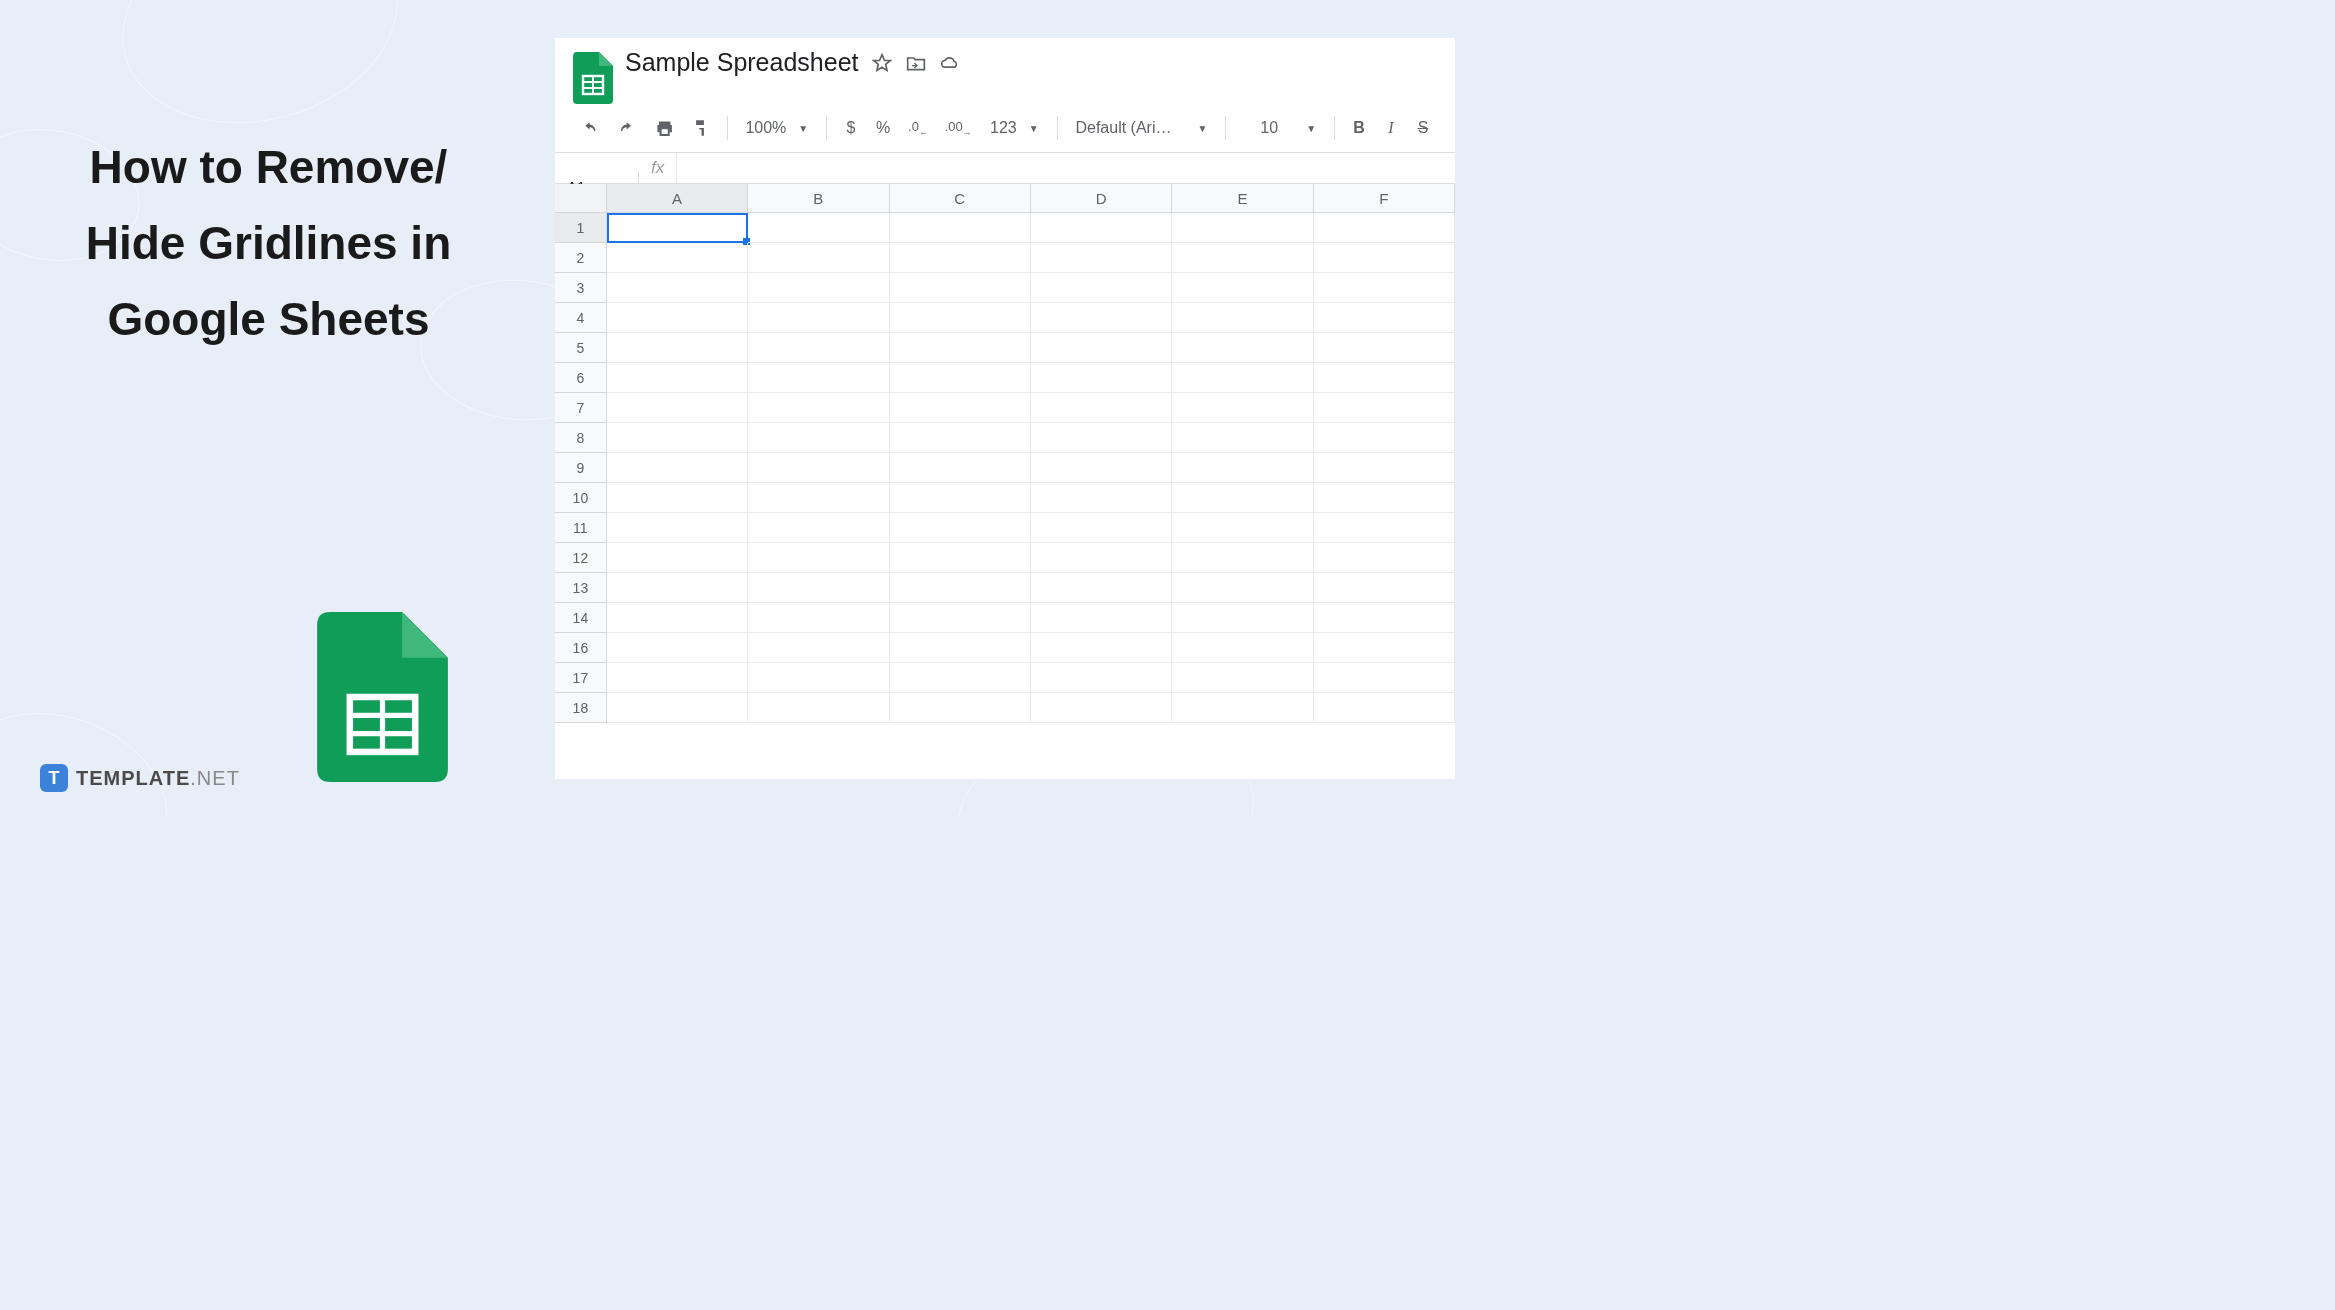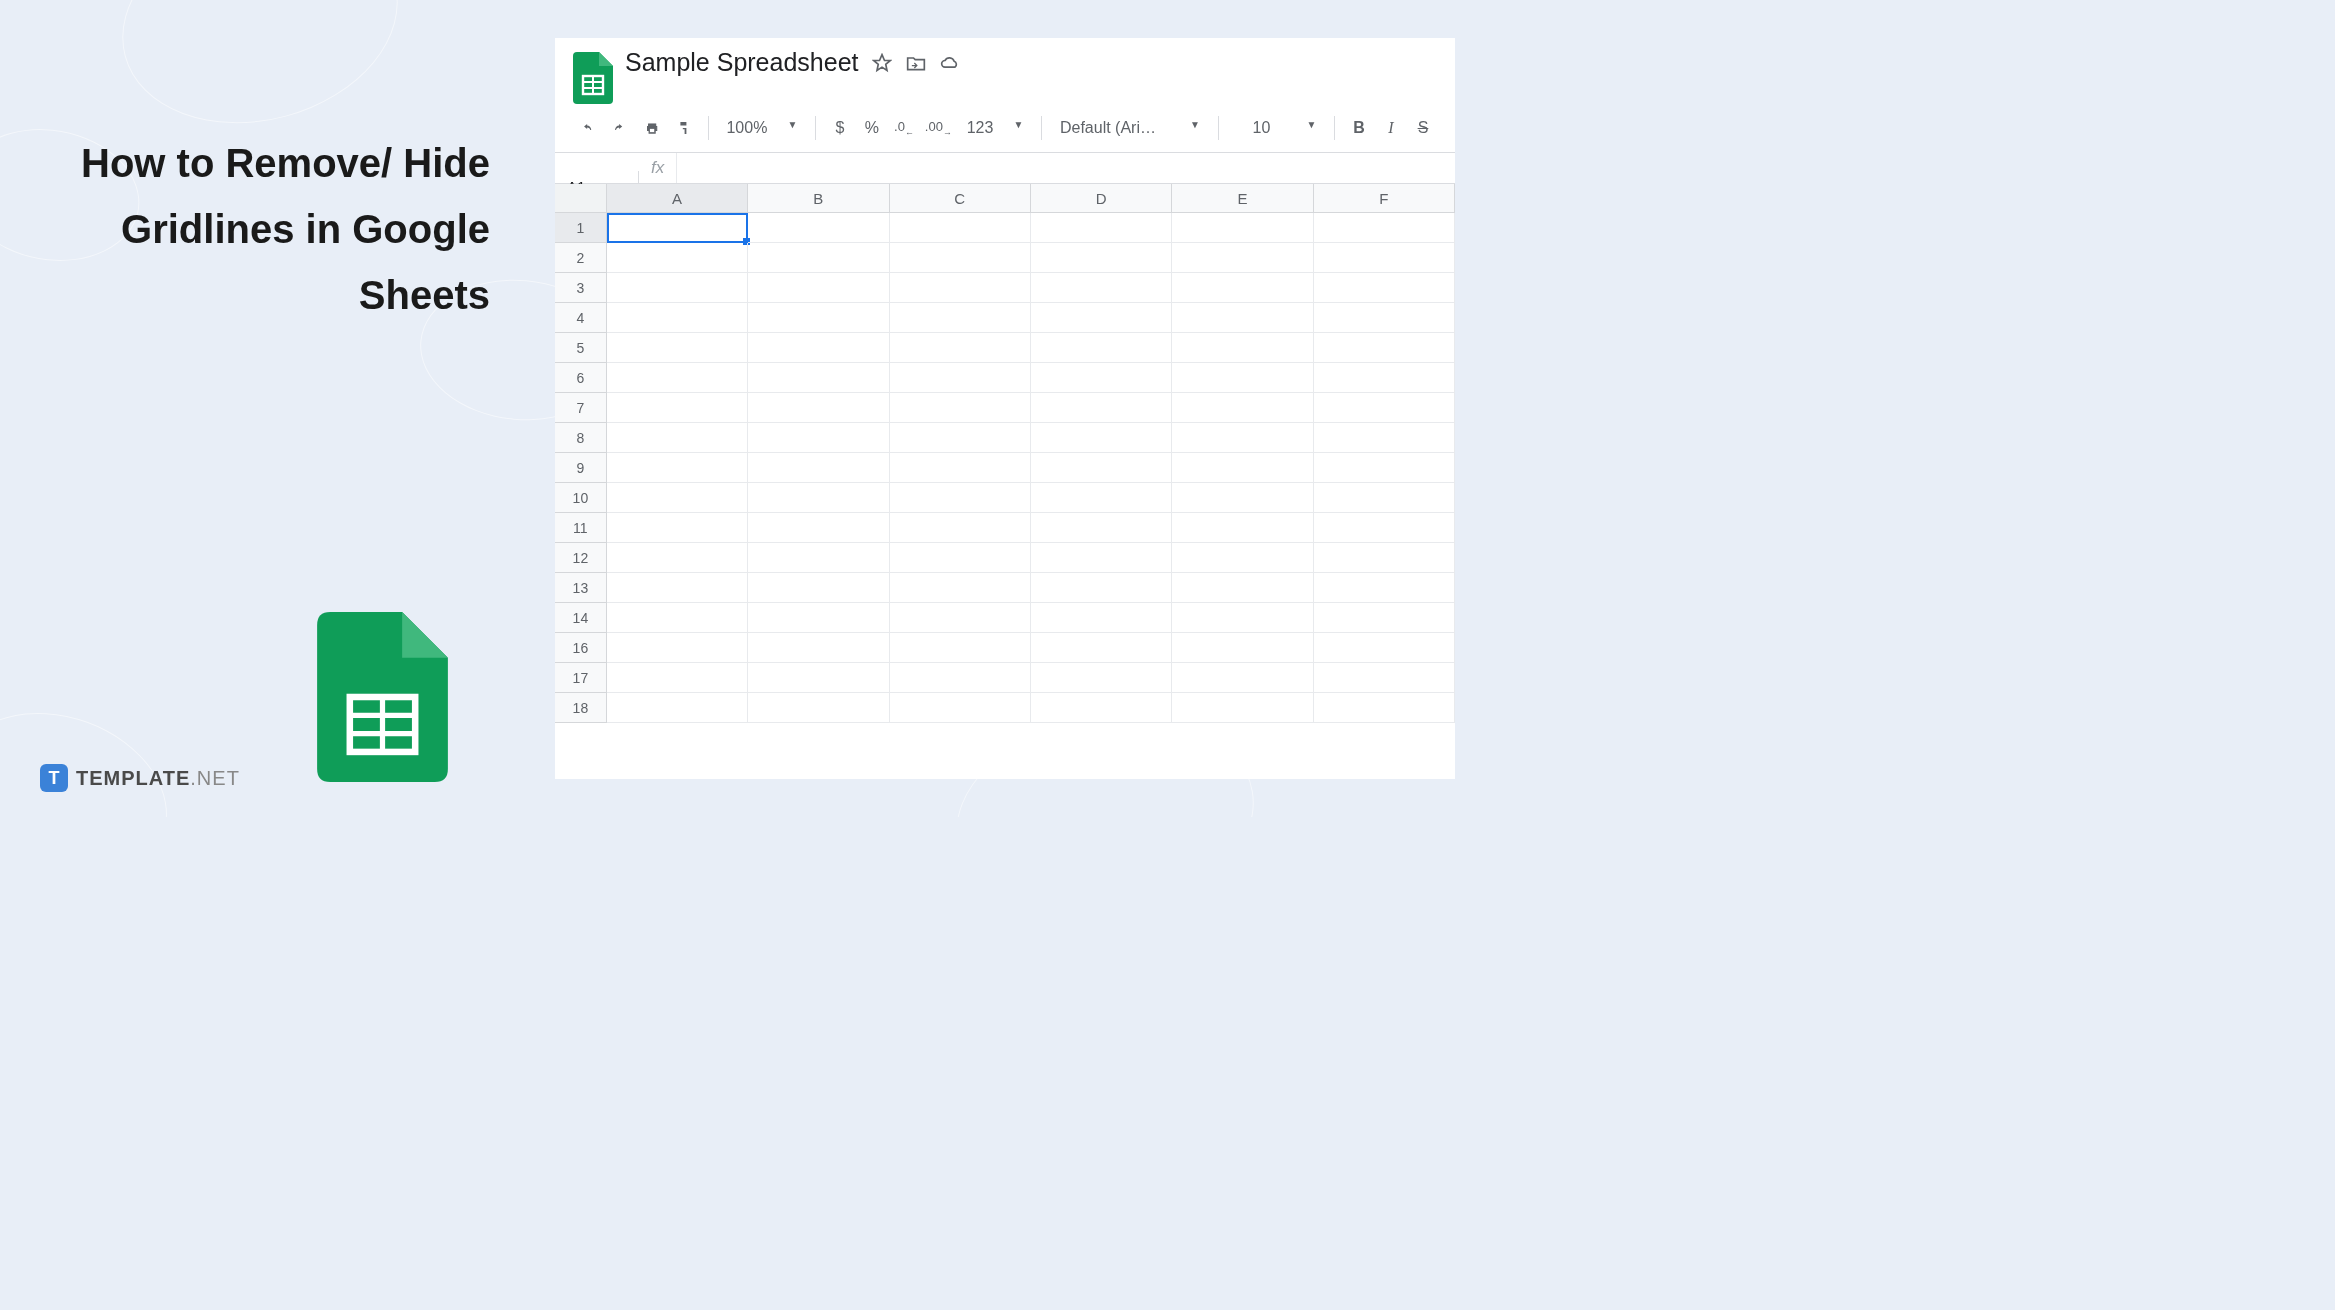--- a/index.html
+++ b/index.html
@@ -28,24 +28,24 @@
       left: 0;
       top: 0;
       width: 520px;
       height: 100%;
       display: flex;
       flex-direction: column;
       align-items: center;
       padding-top: 130px;
     }
     .main-heading {
-      font-size: 40px;
+      font-size: 46px;
       font-weight: bold;
       color: #1a1a1a;
-      text-align: right;
+      text-align: center;
       line-height: 1.65;
       padding: 0 30px;
       margin-left: 17px;
     }
     .sheets-logo-big {
       position: absolute;
       bottom: 35px;
       left: 315px;
       width: 135px;
       height: 170px;
@@ -150,22 +150,22 @@
       height: 28px;
     }
     .tb-sep {
       width: 1px;
       height: 24px;
       background: #dadce0;
       margin: 0 6px;
     }
     .tb-dropdown {
       display: flex;
-      align-items: flex-start;
-      gap: 20px;
+      align-items: center;
+      gap: 12px;
       padding: 4px 8px;
     }
     .tb-arrow { font-size: 10px; color: #5f6368; }
     .font-name {
       width: 110px;
       overflow: hidden;
       text-overflow: ellipsis;
       white-space: nowrap;
     }
     .font-size-box {

